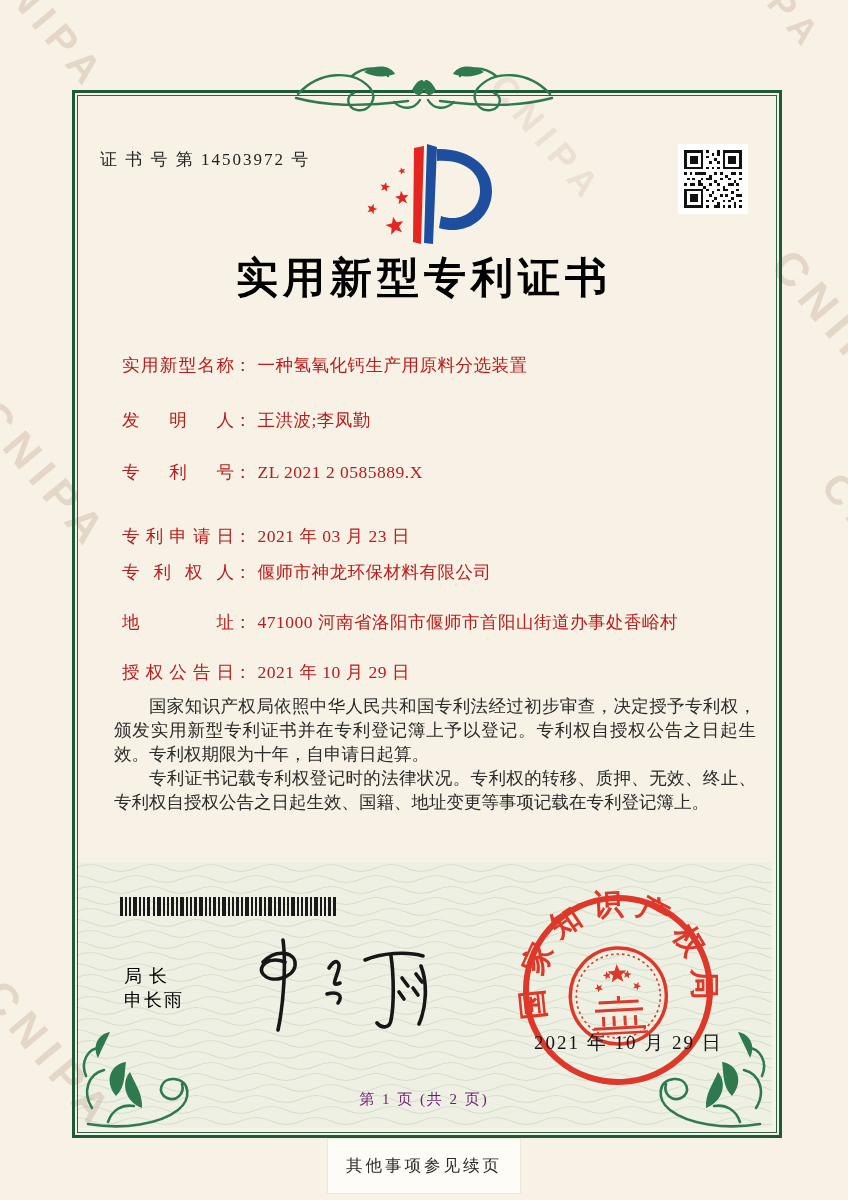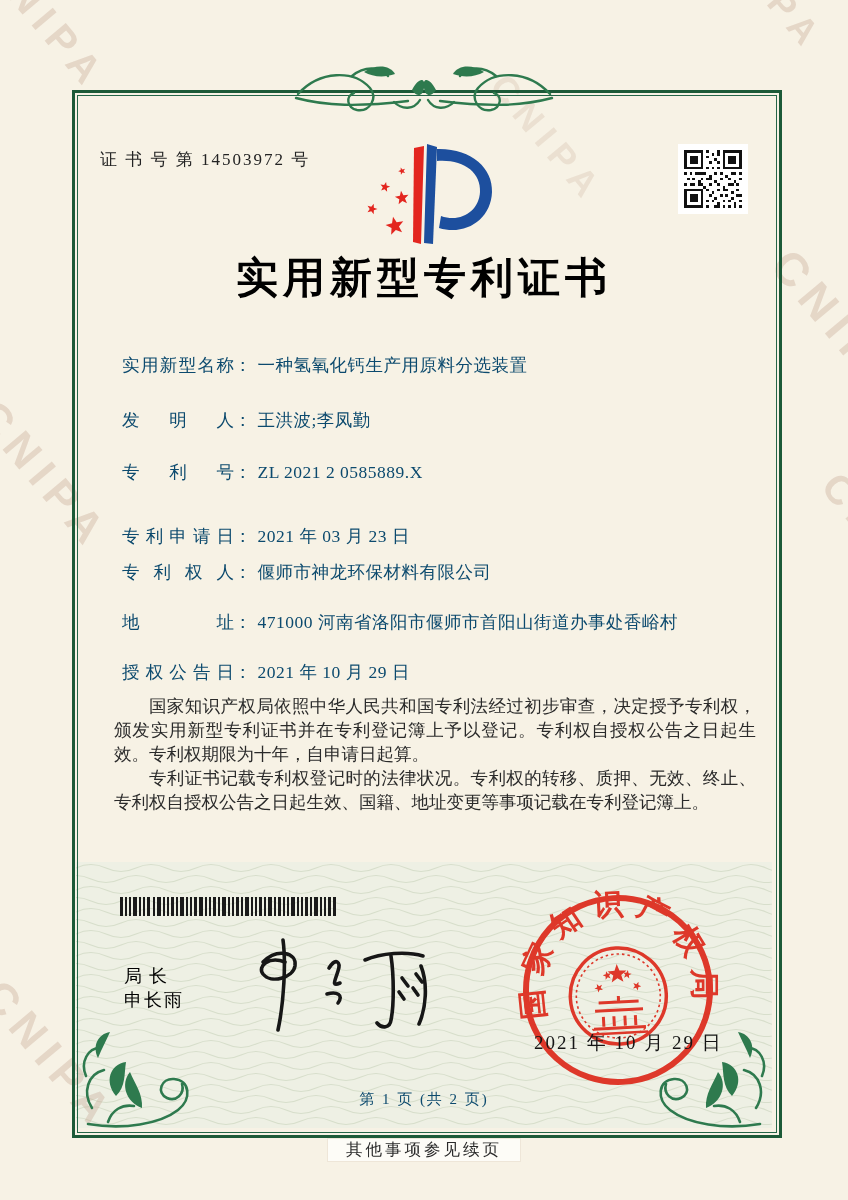--- a/index.html
+++ b/index.html
@@ -20,44 +20,44 @@
          border:1.5px solid #256648;}
   .ornament{position:absolute;z-index:2;pointer-events:none;}
   
   .cert-no{position:absolute;left:100px;top:148px;font-size:17px;letter-spacing:2px;z-index:3;}
   .logo{position:absolute;left:345px;top:140px;z-index:3;}
   .qr-wrap{position:absolute;left:678px;top:144px;width:70px;height:70px;background:#fff;z-index:3;
            display:flex;align-items:center;justify-content:center;}
   .title{position:absolute;left:72px;width:704px;top:250px;text-align:center;
          font-size:42px;font-weight:700;letter-spacing:5px;color:#000000;z-index:3;}
   
-  .frow{position:absolute;left:122px;width:648px;font-size:17.5px;color:#0c4a6e;z-index:3;white-space:nowrap;}
+  .frow{position:absolute;left:122px;width:648px;font-size:17.5px;color:#b91c1c;z-index:3;white-space:nowrap;}
   .flabel{display:inline-block;width:112px;text-align:justify;text-align-last:justify;
           -moz-text-align-last:justify;vertical-align:top;}
   .fcolon{display:inline-block;margin-right:6px;}
   .fvalue{letter-spacing:.5px;}
   .grant2{position:absolute;left:328px;top:0;white-space:nowrap;}
   
   .paras{position:absolute;left:114px;top:694px;width:642px;font-size:17.5px;
          line-height:24px;text-align:justify;color:#2a2a2a;z-index:3;}
   .paras p{margin:0;text-indent:2em;}
   
   .barcode{position:absolute;left:120px;top:897px;z-index:3;}
   .official{position:absolute;left:124px;top:964px;z-index:3;
             font-family:"Liberation Sans","DejaVu Sans",sans-serif;font-size:18px;color:#000000;}
   .official .otitle{letter-spacing:7px;}
   .official .oname{margin-top:0;letter-spacing:2px;}
   .autograph{position:absolute;left:225px;top:932px;z-index:4;}
   .seal{position:absolute;left:508px;top:880px;z-index:4;opacity:.93;transform:rotate(-3deg);}
   .seal-date{position:absolute;left:534px;top:1030px;width:190px;z-index:5;
              font-size:19px;letter-spacing:2px;color:#151515;white-space:nowrap;}
   .pageno{position:absolute;left:72px;width:704px;top:1090px;text-align:center;
-          font-size:15px;letter-spacing:2px;color:#0c4a6e;z-index:3;}
+          font-size:15px;letter-spacing:2px;color:#701a75;z-index:3;}
   .note{position:absolute;left:50%;transform:translateX(-50%);top:1138px;
-        background:#fdfcf7;border:1px solid #eee6d8;padding:0 18px;
+        background:#fdfcf7;border:1px solid #eee6d8;padding:16px 18px;
         font-size:16.5px;letter-spacing:3px;color:#2a2a2a;z-index:3;}
 </style>
 </head>
 <body>
 
 <div class="band">
   <svg width="696" height="266">
     <defs>
       <path id="wv" d="M0,4 q15,-7 30,0 t30,0 t30,0 t30,0 t30,0 t30,0 t30,0 t30,0 t30,0 t30,0 t30,0 t30,0 t30,0 t30,0 t30,0 t30,0 t30,0 t30,0 t30,0 t30,0 t30,0 t30,0 t30,0 t30,0" fill="none" stroke="#d7decb" stroke-width="1.1"></path>
     </defs>

